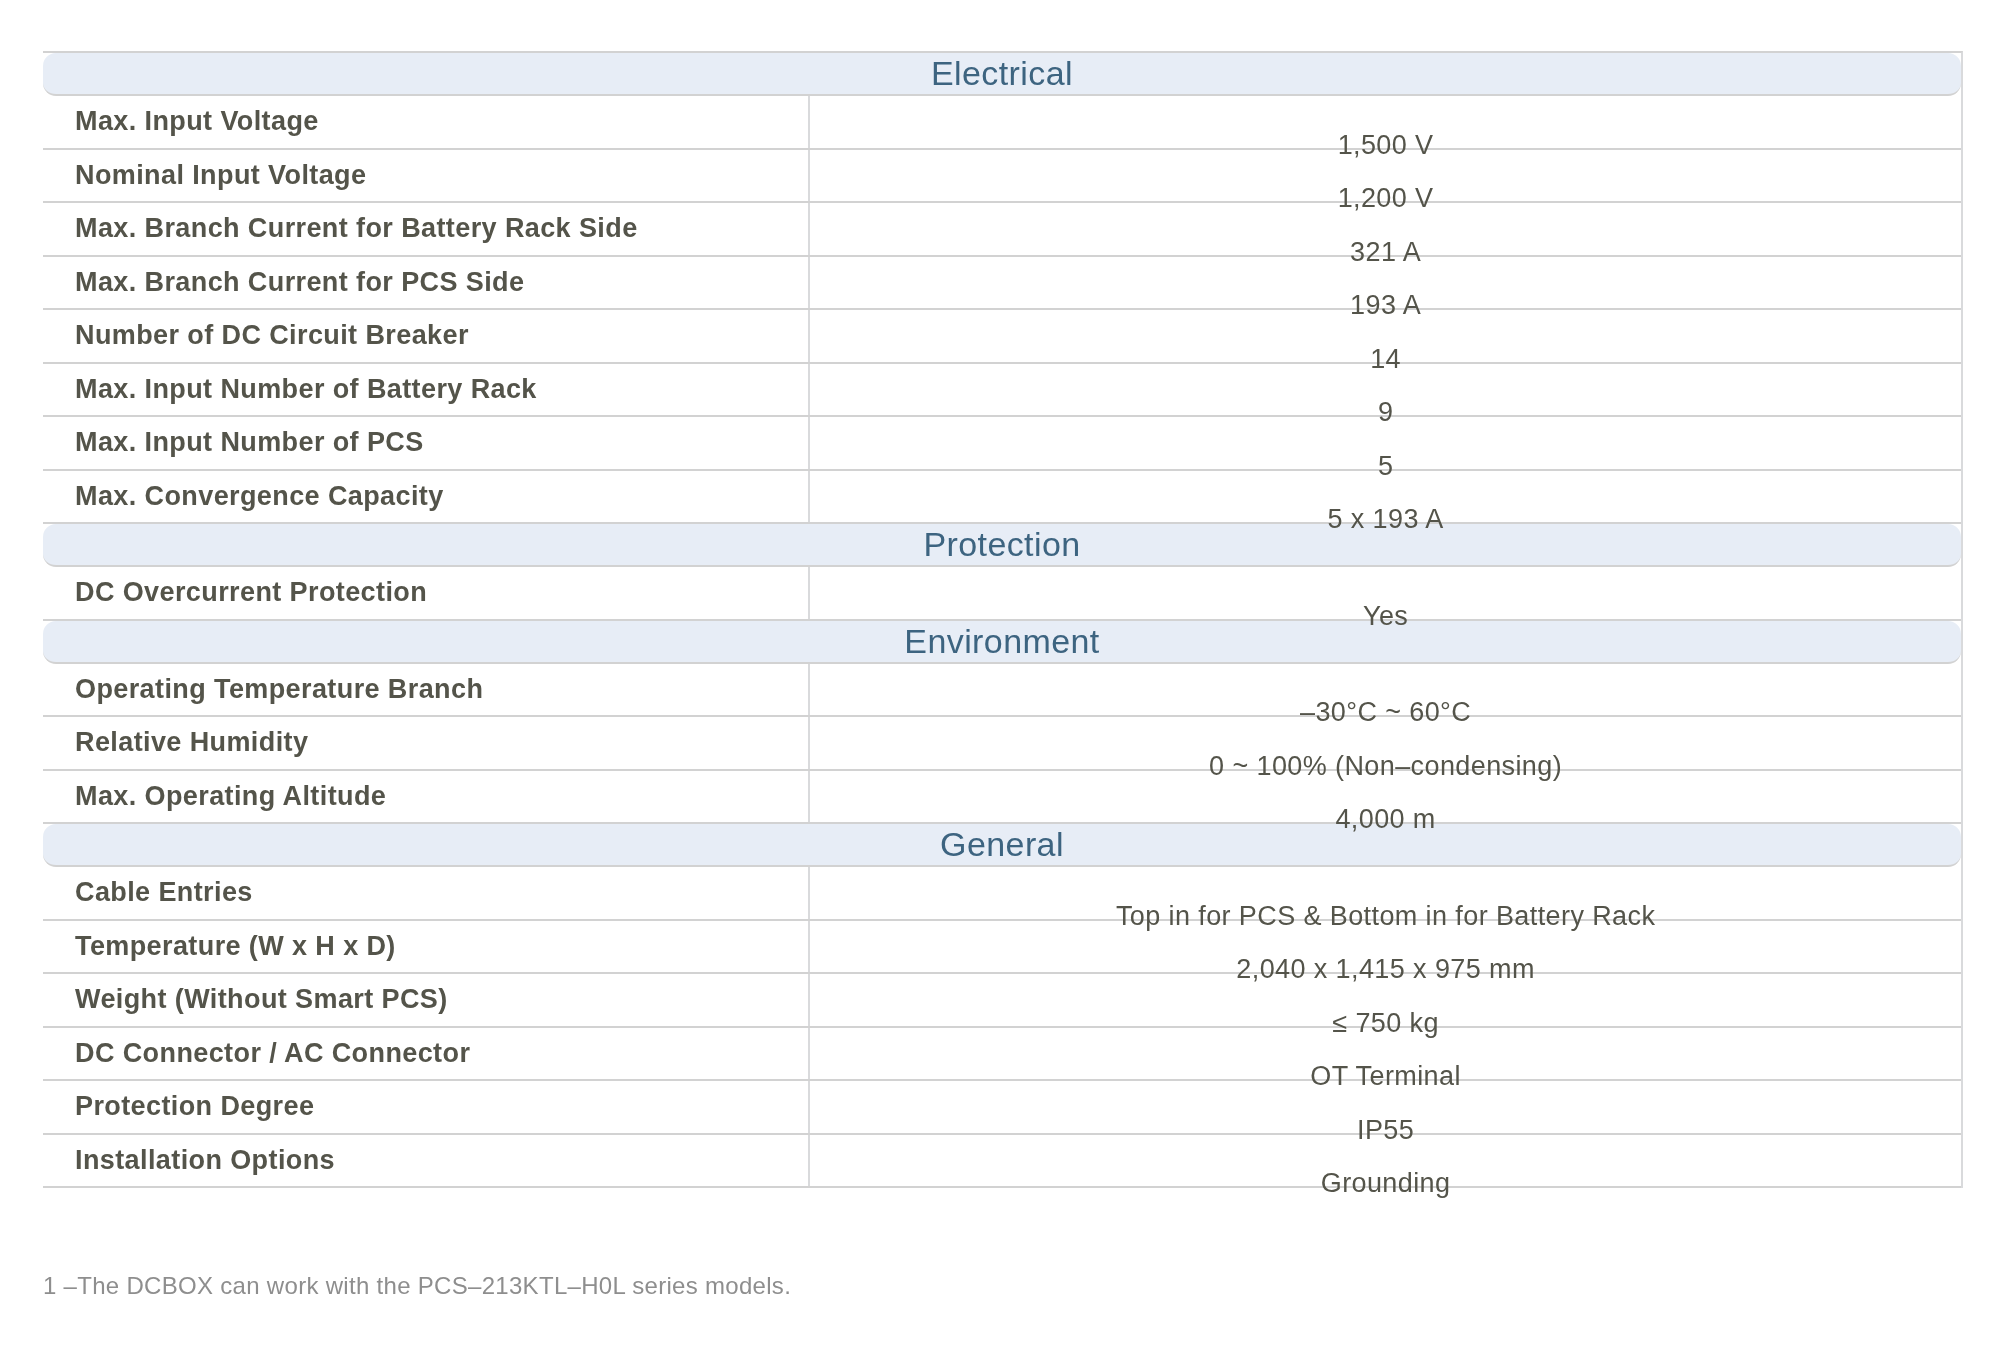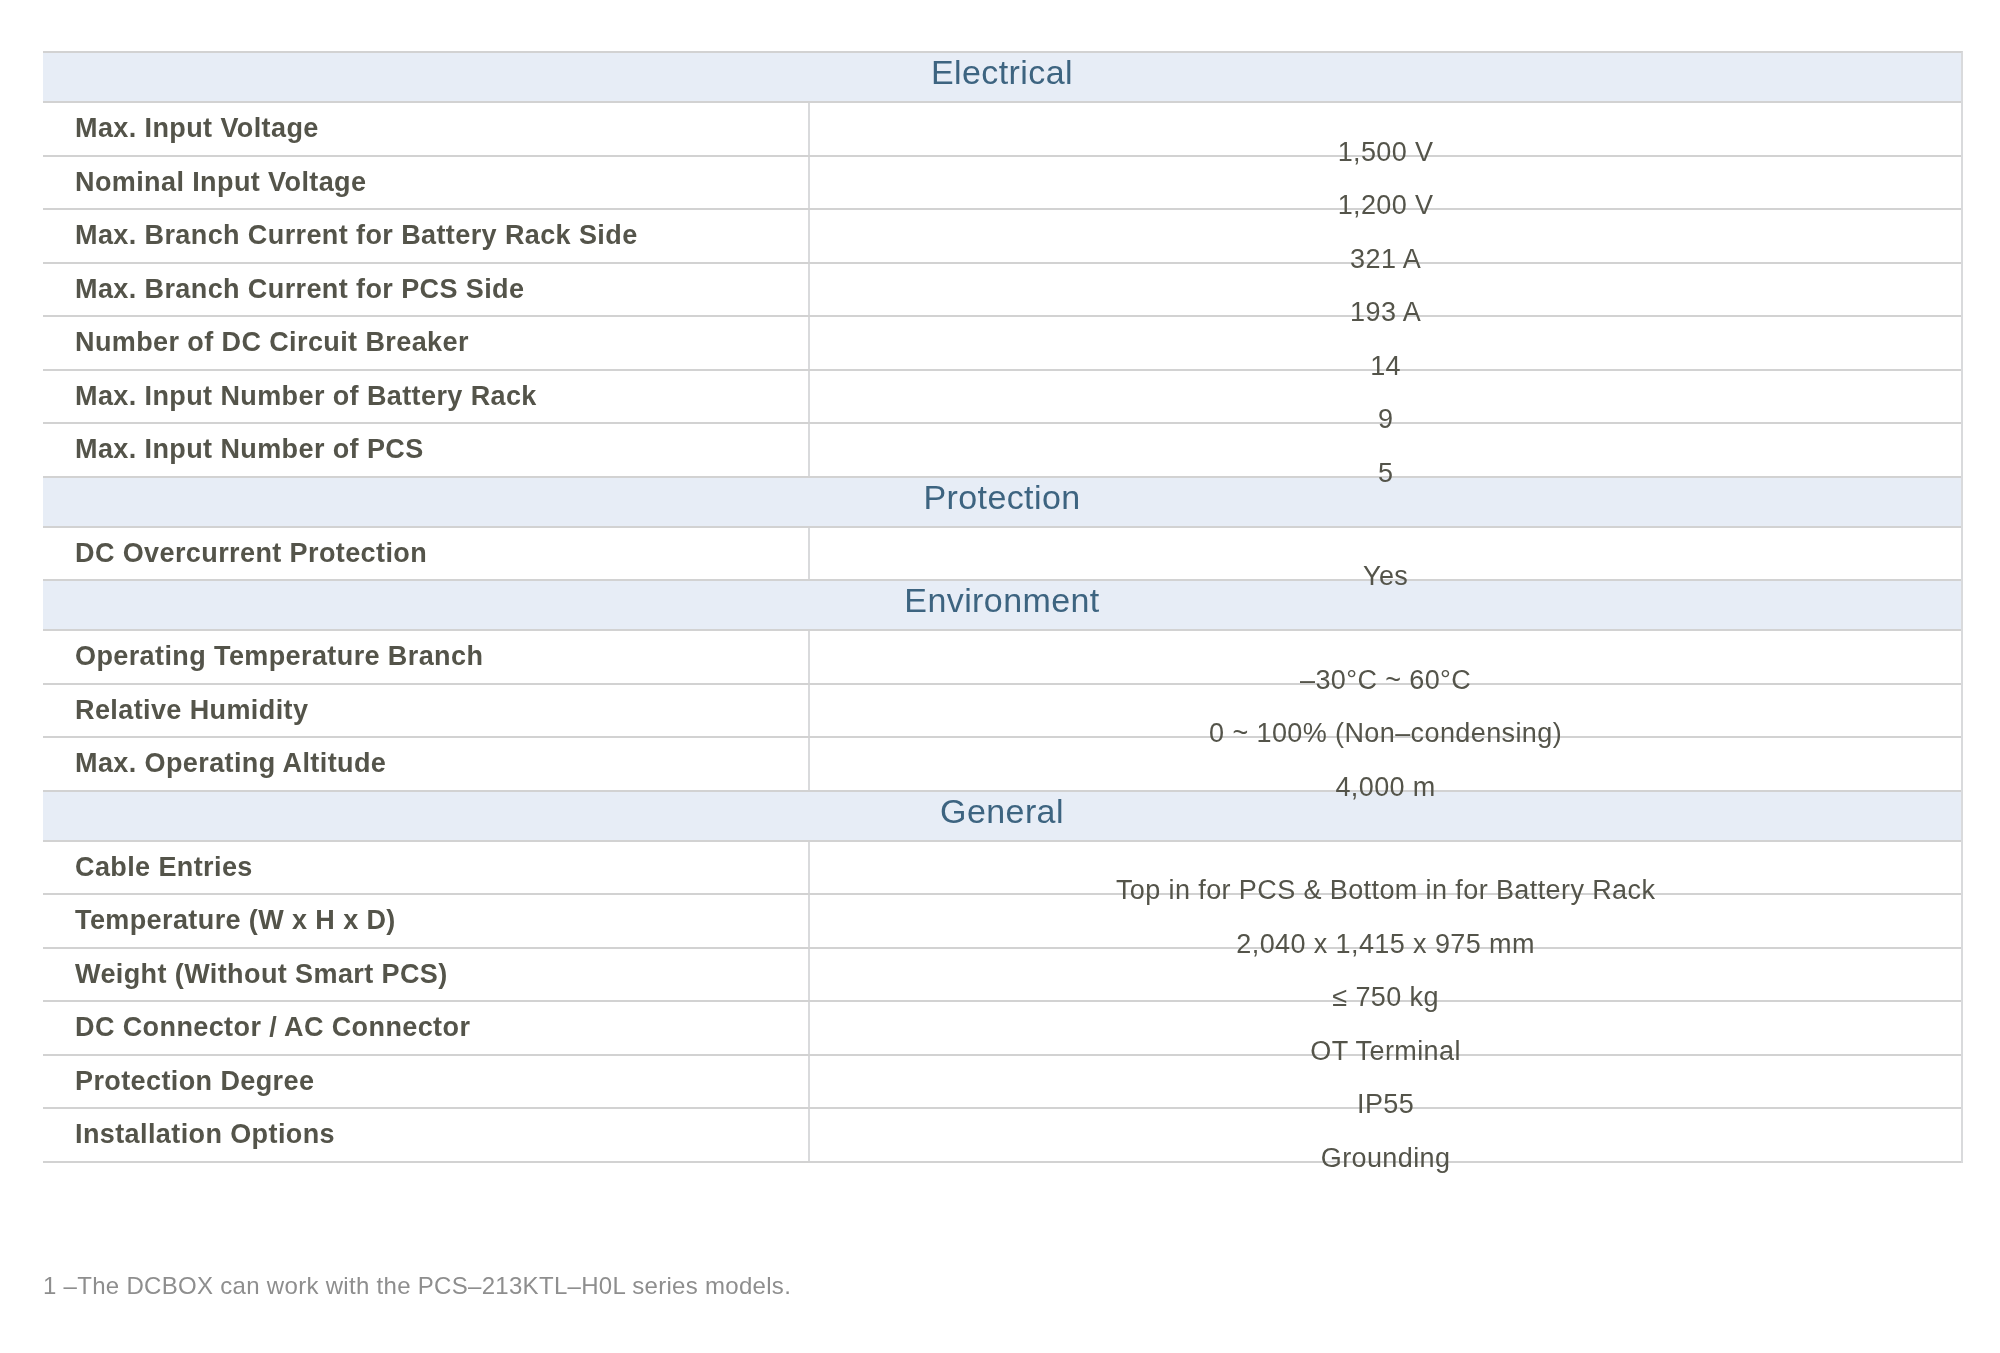--- a/index.html
+++ b/index.html
@@ -26,29 +26,30 @@
   }
   .spec-table {
     position: absolute;
     left: 43px;
     top: 51px;
     width: 1920px;
     border-top: 2px solid var(--border);
     border-right: 2px solid var(--divider);
   }
   .section-header {
-    height: 50px;
+    height: 43px;
     background: var(--header-bg);
     border-bottom: 2px solid var(--border);
     display: flex;
-    align-items: flex-start;
+    align-items: center;
     justify-content: center;
     color: var(--header-text);
     font-size: 34px;
     letter-spacing: 0.4px;
+    border-radius: 13px;
   }
   .spec-row {
     display: flex;
     height: 53.5px;
     border-bottom: 2px solid var(--border);
     background: #ffffff;
     font-size: 27px;
     letter-spacing: 0.4px;
   }
   .spec-label {
@@ -109,20 +110,24 @@
     <div class="spec-value">14</div>
   </div>
       <div class="spec-row">
     <div class="spec-label">Max. Input Number of Battery Rack</div>
     <div class="spec-value">9</div>
   </div>
       <div class="spec-row">
     <div class="spec-label">Max. Input Number of PCS</div>
     <div class="spec-value">5</div>
   </div>
+      <div class="spec-row">
+    <div class="spec-label">Max. Convergence Capacity</div>
+    <div class="spec-value">5 x 193 A</div>
+  </div>
       <div class="section-header">
     <span>Protection</span>
   </div>
       <div class="spec-row">
     <div class="spec-label">DC Overcurrent Protection</div>
     <div class="spec-value">Yes</div>
   </div>
       <div class="section-header">
     <span>Environment</span>
   </div>

